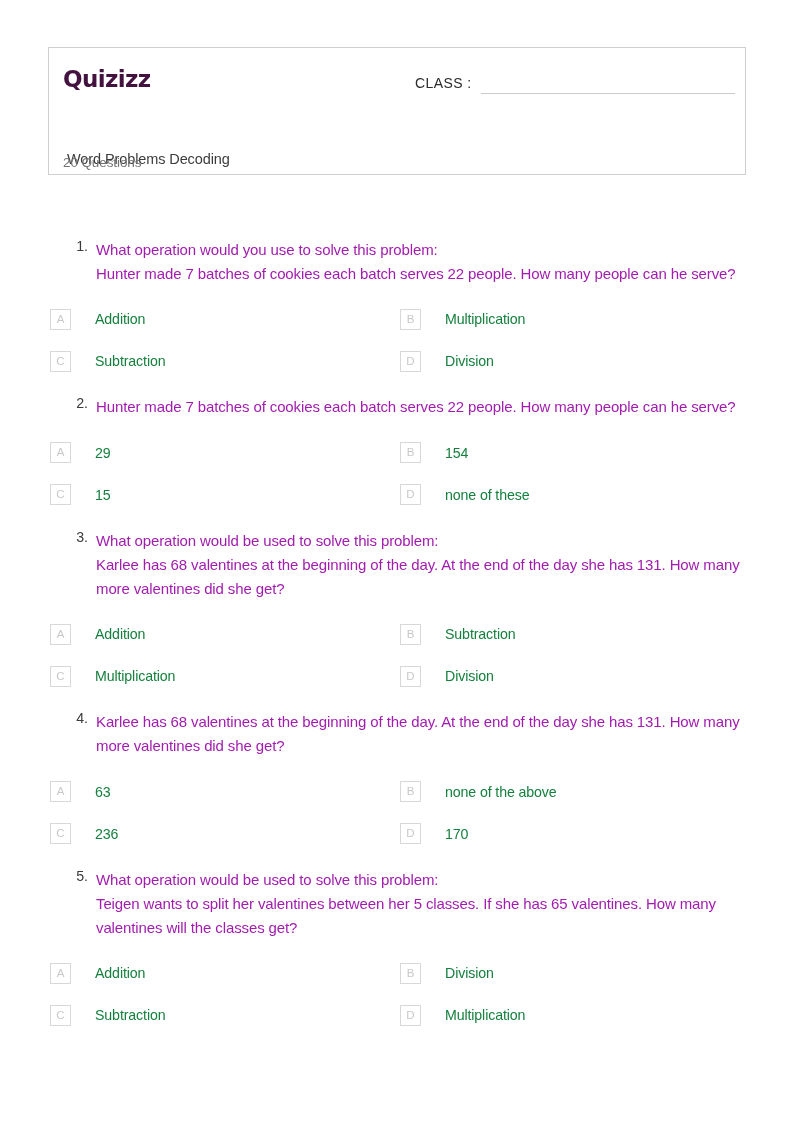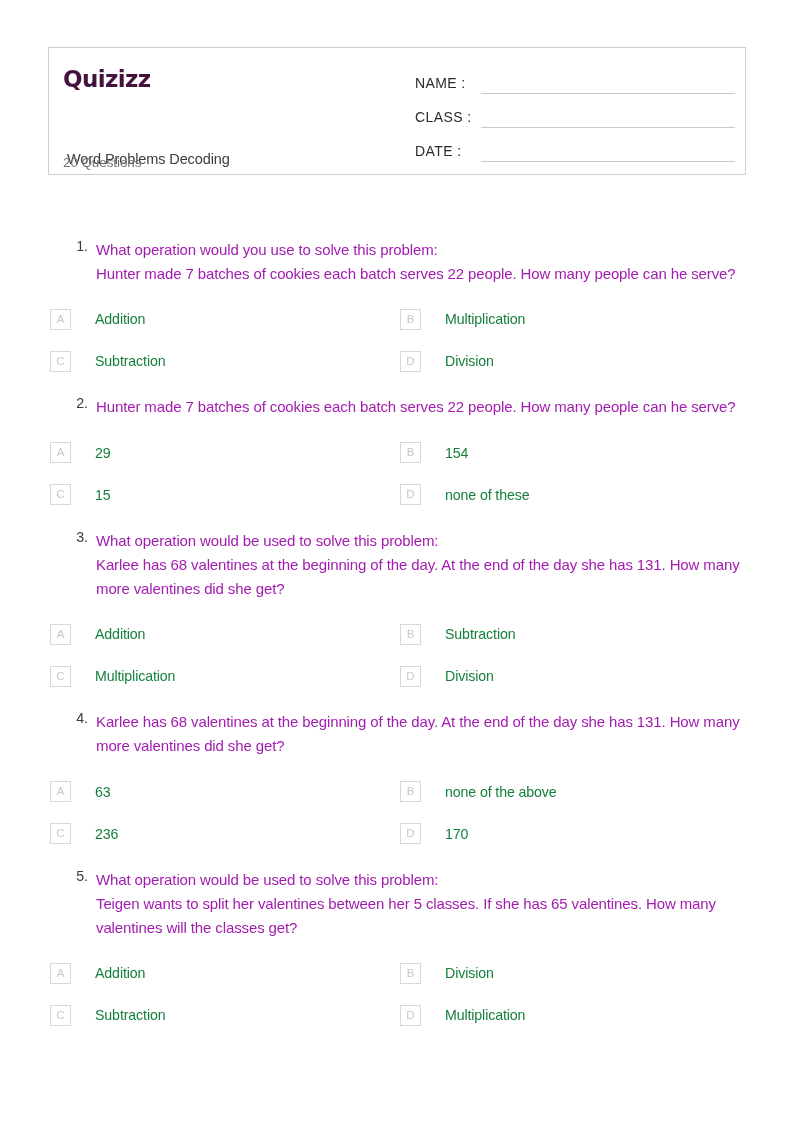--- a/index.html
+++ b/index.html
@@ -187,29 +187,21 @@
   <div class="header-card">
 
     <div class="header-left">
       <span class="brand-logo">Quizizz</span>
       <div class="worksheet-title">Word Problems Decoding</div>
       <div class="worksheet-sub">20 Questions</div>
     </div>
 
     <div class="header-fields">
       <div class="field-row">
-        <span class="field-label">NAME :</span>
-        <span class="field-line"></span>
-      </div>
-      <div class="field-row">
         <span class="field-label">CLASS :</span>
-        <span class="field-line"></span>
-      </div>
-      <div class="field-row">
-        <span class="field-label">DATE  :</span>
         <span class="field-line"></span>
       </div>
     </div>
 
   </div>
 
   <div class="questions">
 
     <div class="question-block block-gap-lg">
       <div class="q-head">

